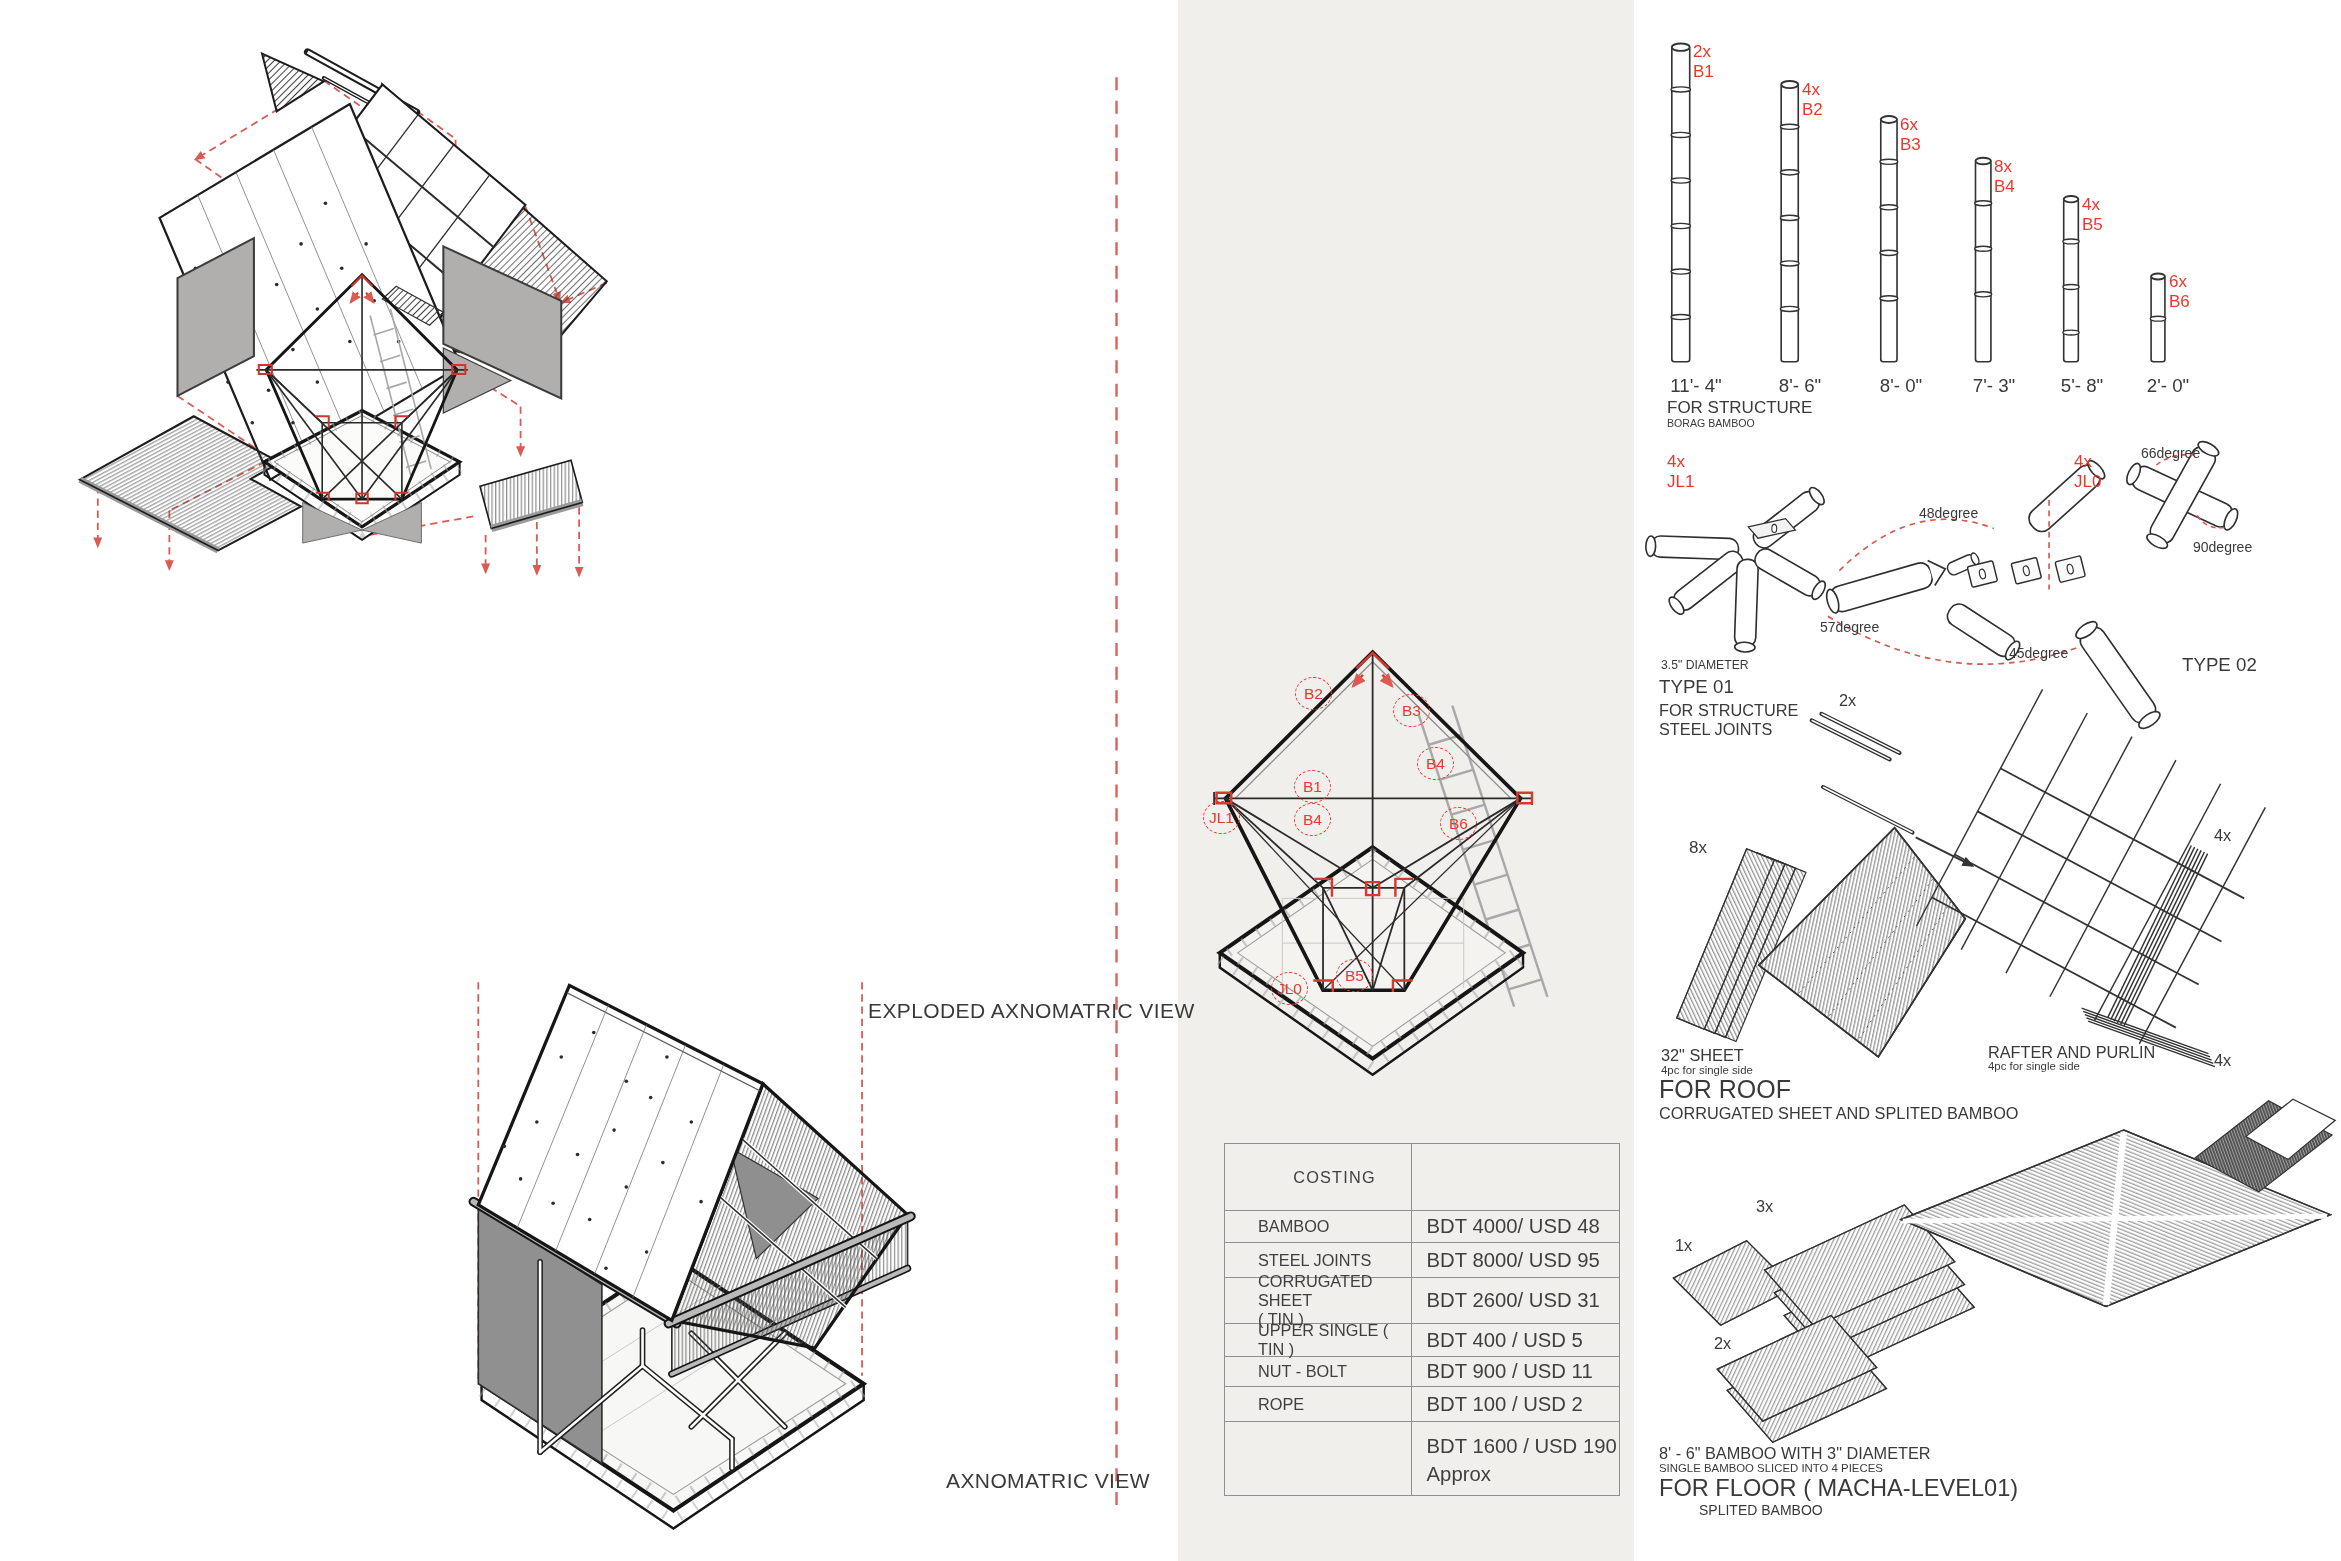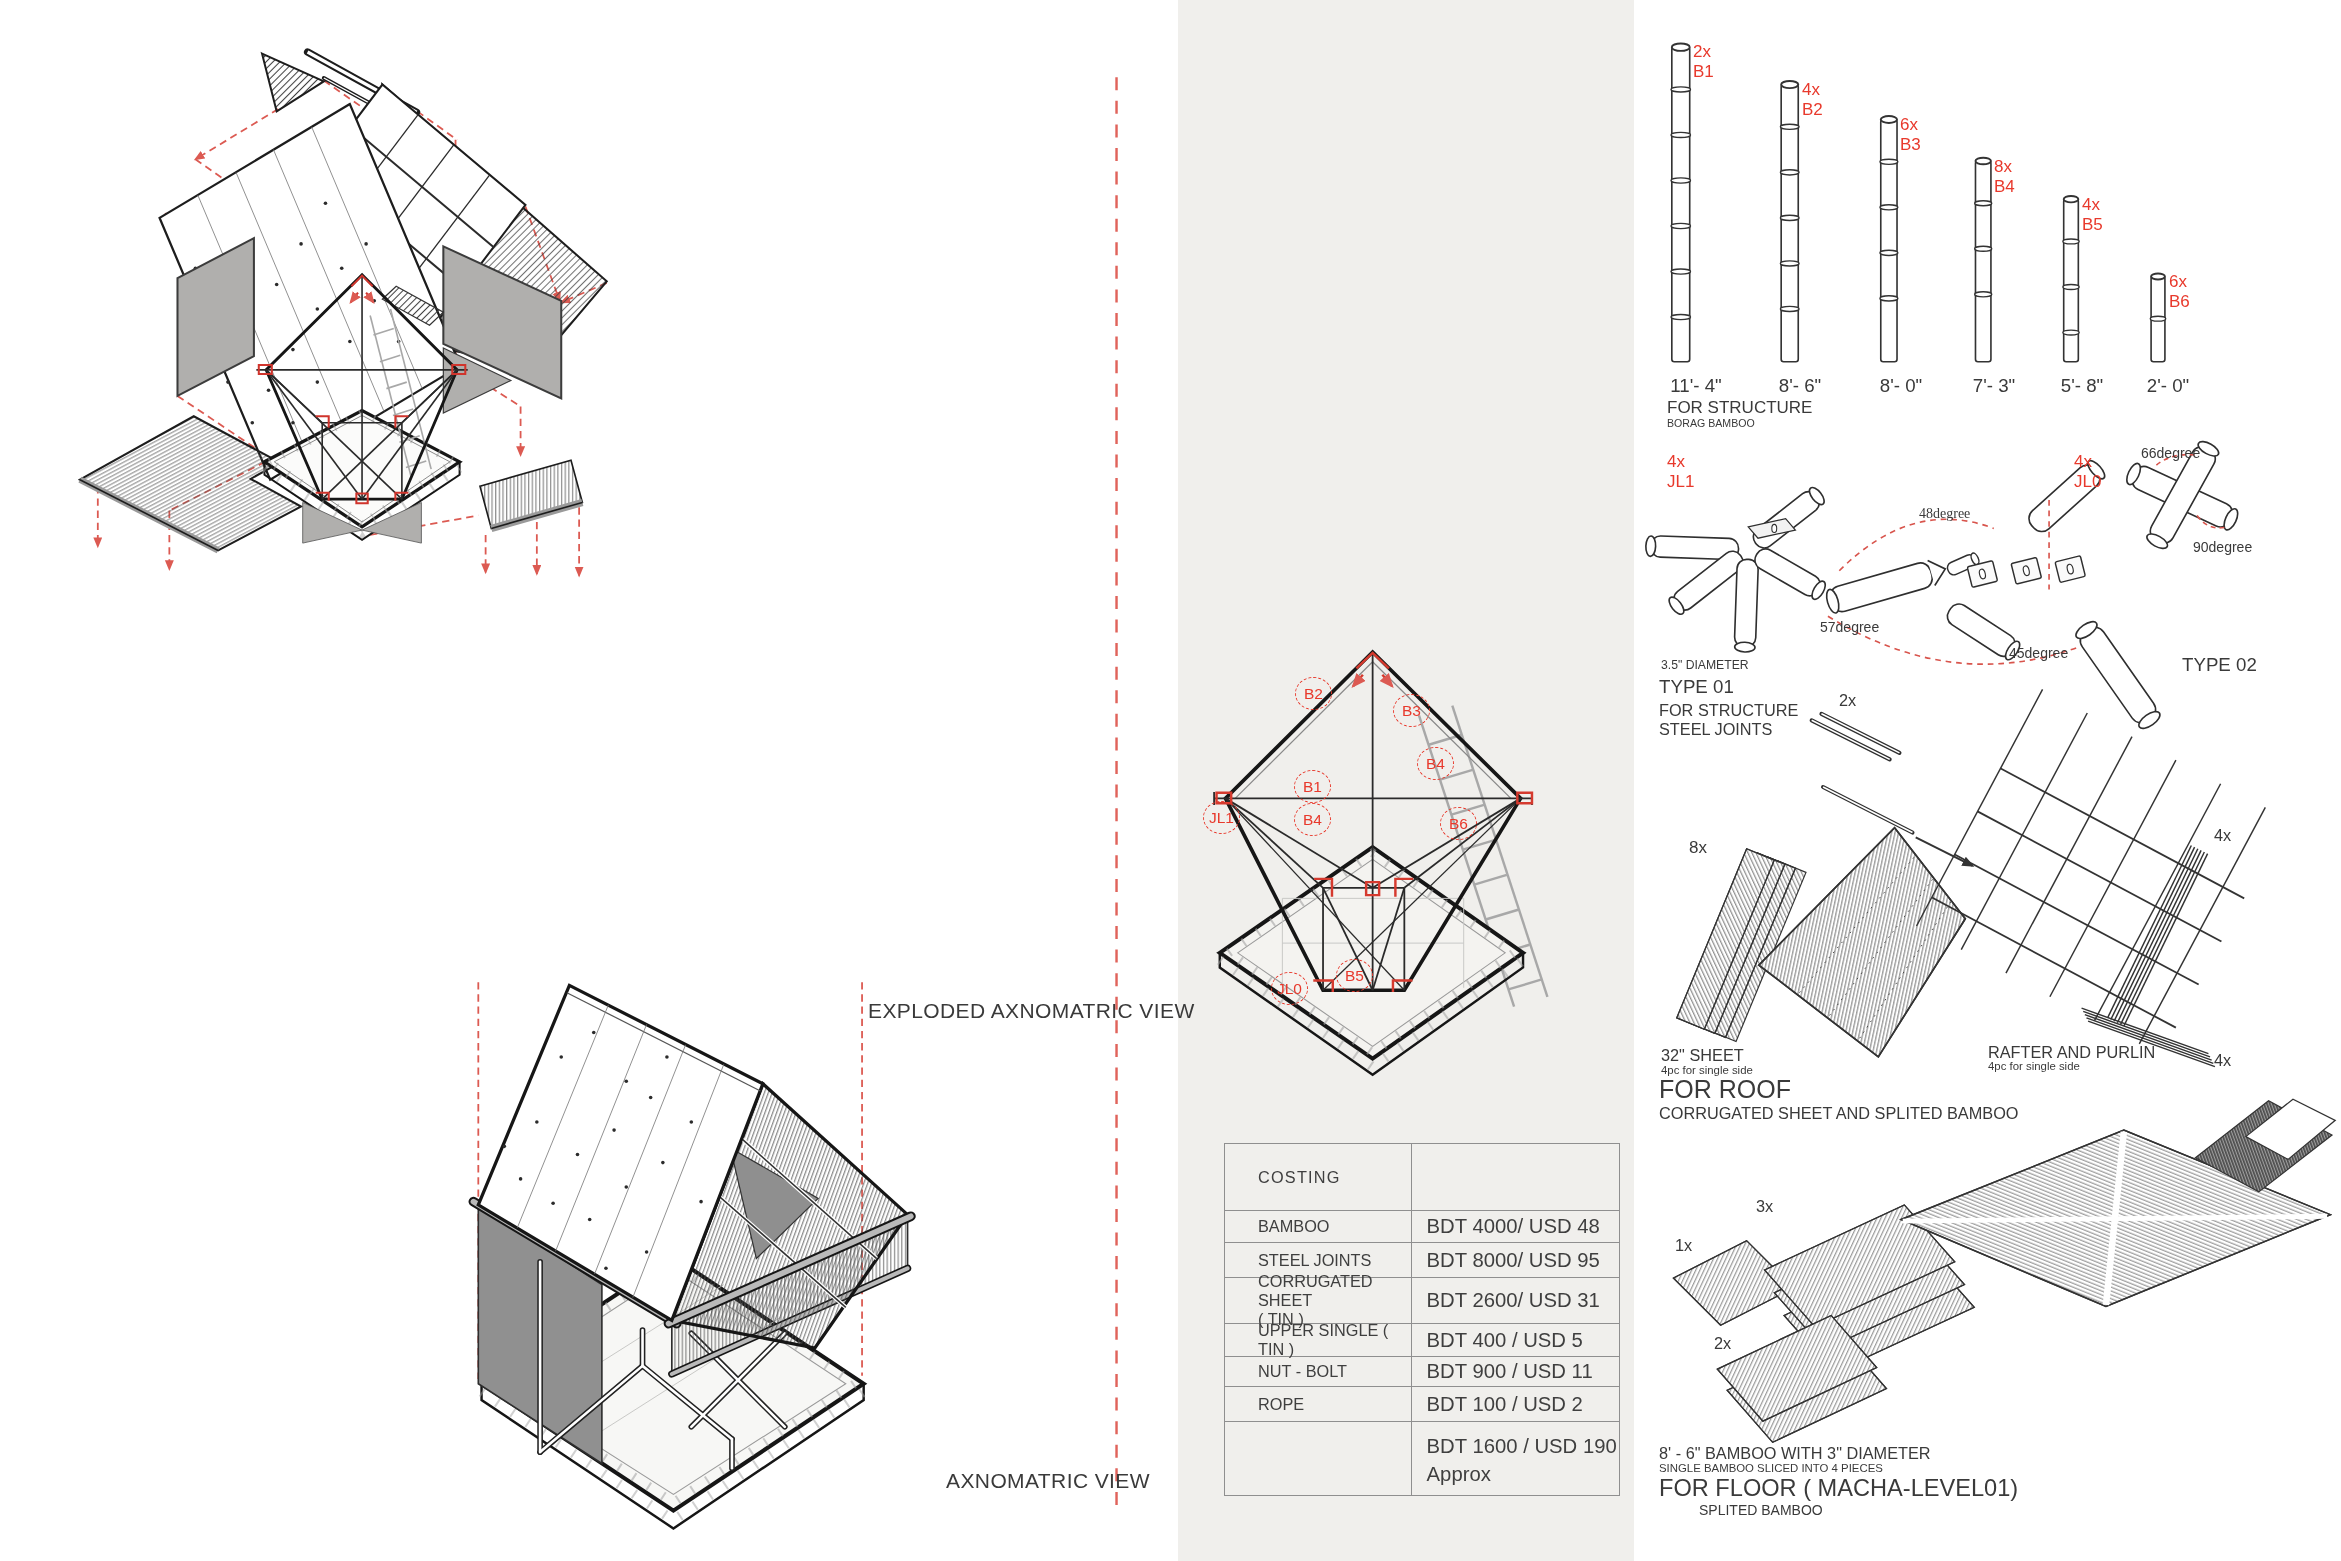--- a/index.html
+++ b/index.html
@@ -15,21 +15,21 @@
   .circ{position:absolute;width:37px;height:33px;border:1.6px dashed #e8392c;border-radius:50%;color:#e8392c;
         display:flex;align-items:center;justify-content:center;font-size:15.5px;box-sizing:border-box;
         font-family:"Liberation Sans",sans-serif;background:transparent;}
   #costing{position:absolute;left:1224px;top:1143px;width:396px;border:1.6px solid #8f8f8f;display:grid;
            grid-template-columns:187px 1fr;grid-template-rows:67px 32px 35px 46px 33px 30px 35px 73px;
            color:#3f3f3f;box-sizing:border-box;}
   .tc{border-bottom:1.2px solid #8f8f8f;display:flex;flex-direction:column;justify-content:center;box-sizing:border-box;}
   .tc.l{padding-left:33px;font-size:16.3px;border-right:1.2px solid #8f8f8f;line-height:18.7px;}
   .tc.r{padding-left:14.6px;font-size:20.3px;}
   .tc.nb{border-bottom:none;}
-  .th{font-size:18px;letter-spacing:1.2px;}
+  .th{font-size:18px;letter-spacing:1.2px;text-align:center;}
   .tot{justify-content:flex-start !important;padding-top:9.8px;line-height:28.5px;}
 </style>
 </head>
 <body>
 
 <div id="canvas">
 
   <div id="gray-panel"></div>
 
   <svg width="2342" height="1561" viewBox="0 0 2880 1920">
@@ -704,21 +704,21 @@
   <div class="t s13" style="left:1667px;top:418px;">BORAG BAMBOO</div>
 
   <div class="polelabel" style="left:1667px;top:452px;">
     <div>4x</div>
       <div>JL1</div>
   </div>
   <div class="polelabel" style="left:2074px;top:452px;">
     <div>4x</div>
       <div>JL0</div>
   </div>
-  <div class="t s17" style="left:1919px;top:506px;font-family:Liberation Serif, serif;">48degree</div>
+  <div class="t s17" style="left:1919px;top:506px;">48degree</div>
   <div class="t s17" style="left:1820px;top:620px;">57degree</div>
   <div class="t s17" style="left:2009px;top:646px;">45degree</div>
   <div class="t s17" style="left:2141px;top:446px;">66degree</div>
   <div class="t s17" style="left:2193px;top:540px;">90degree</div>
   <div class="t s15" style="left:1661px;top:659px;">3.5" DIAMETER</div>
   <div class="t s23" style="left:1659px;top:677px;">TYPE 01</div>
   <div class="t s20" style="left:1659px;top:701px;">FOR STRUCTURE</div>
   <div class="t s20" style="left:1659px;top:720px;">STEEL JOINTS</div>
   <div class="t s23" style="left:2182px;top:655px;">TYPE 02</div>
   <div class="t s20" style="left:1839px;top:691px;">2x</div>

